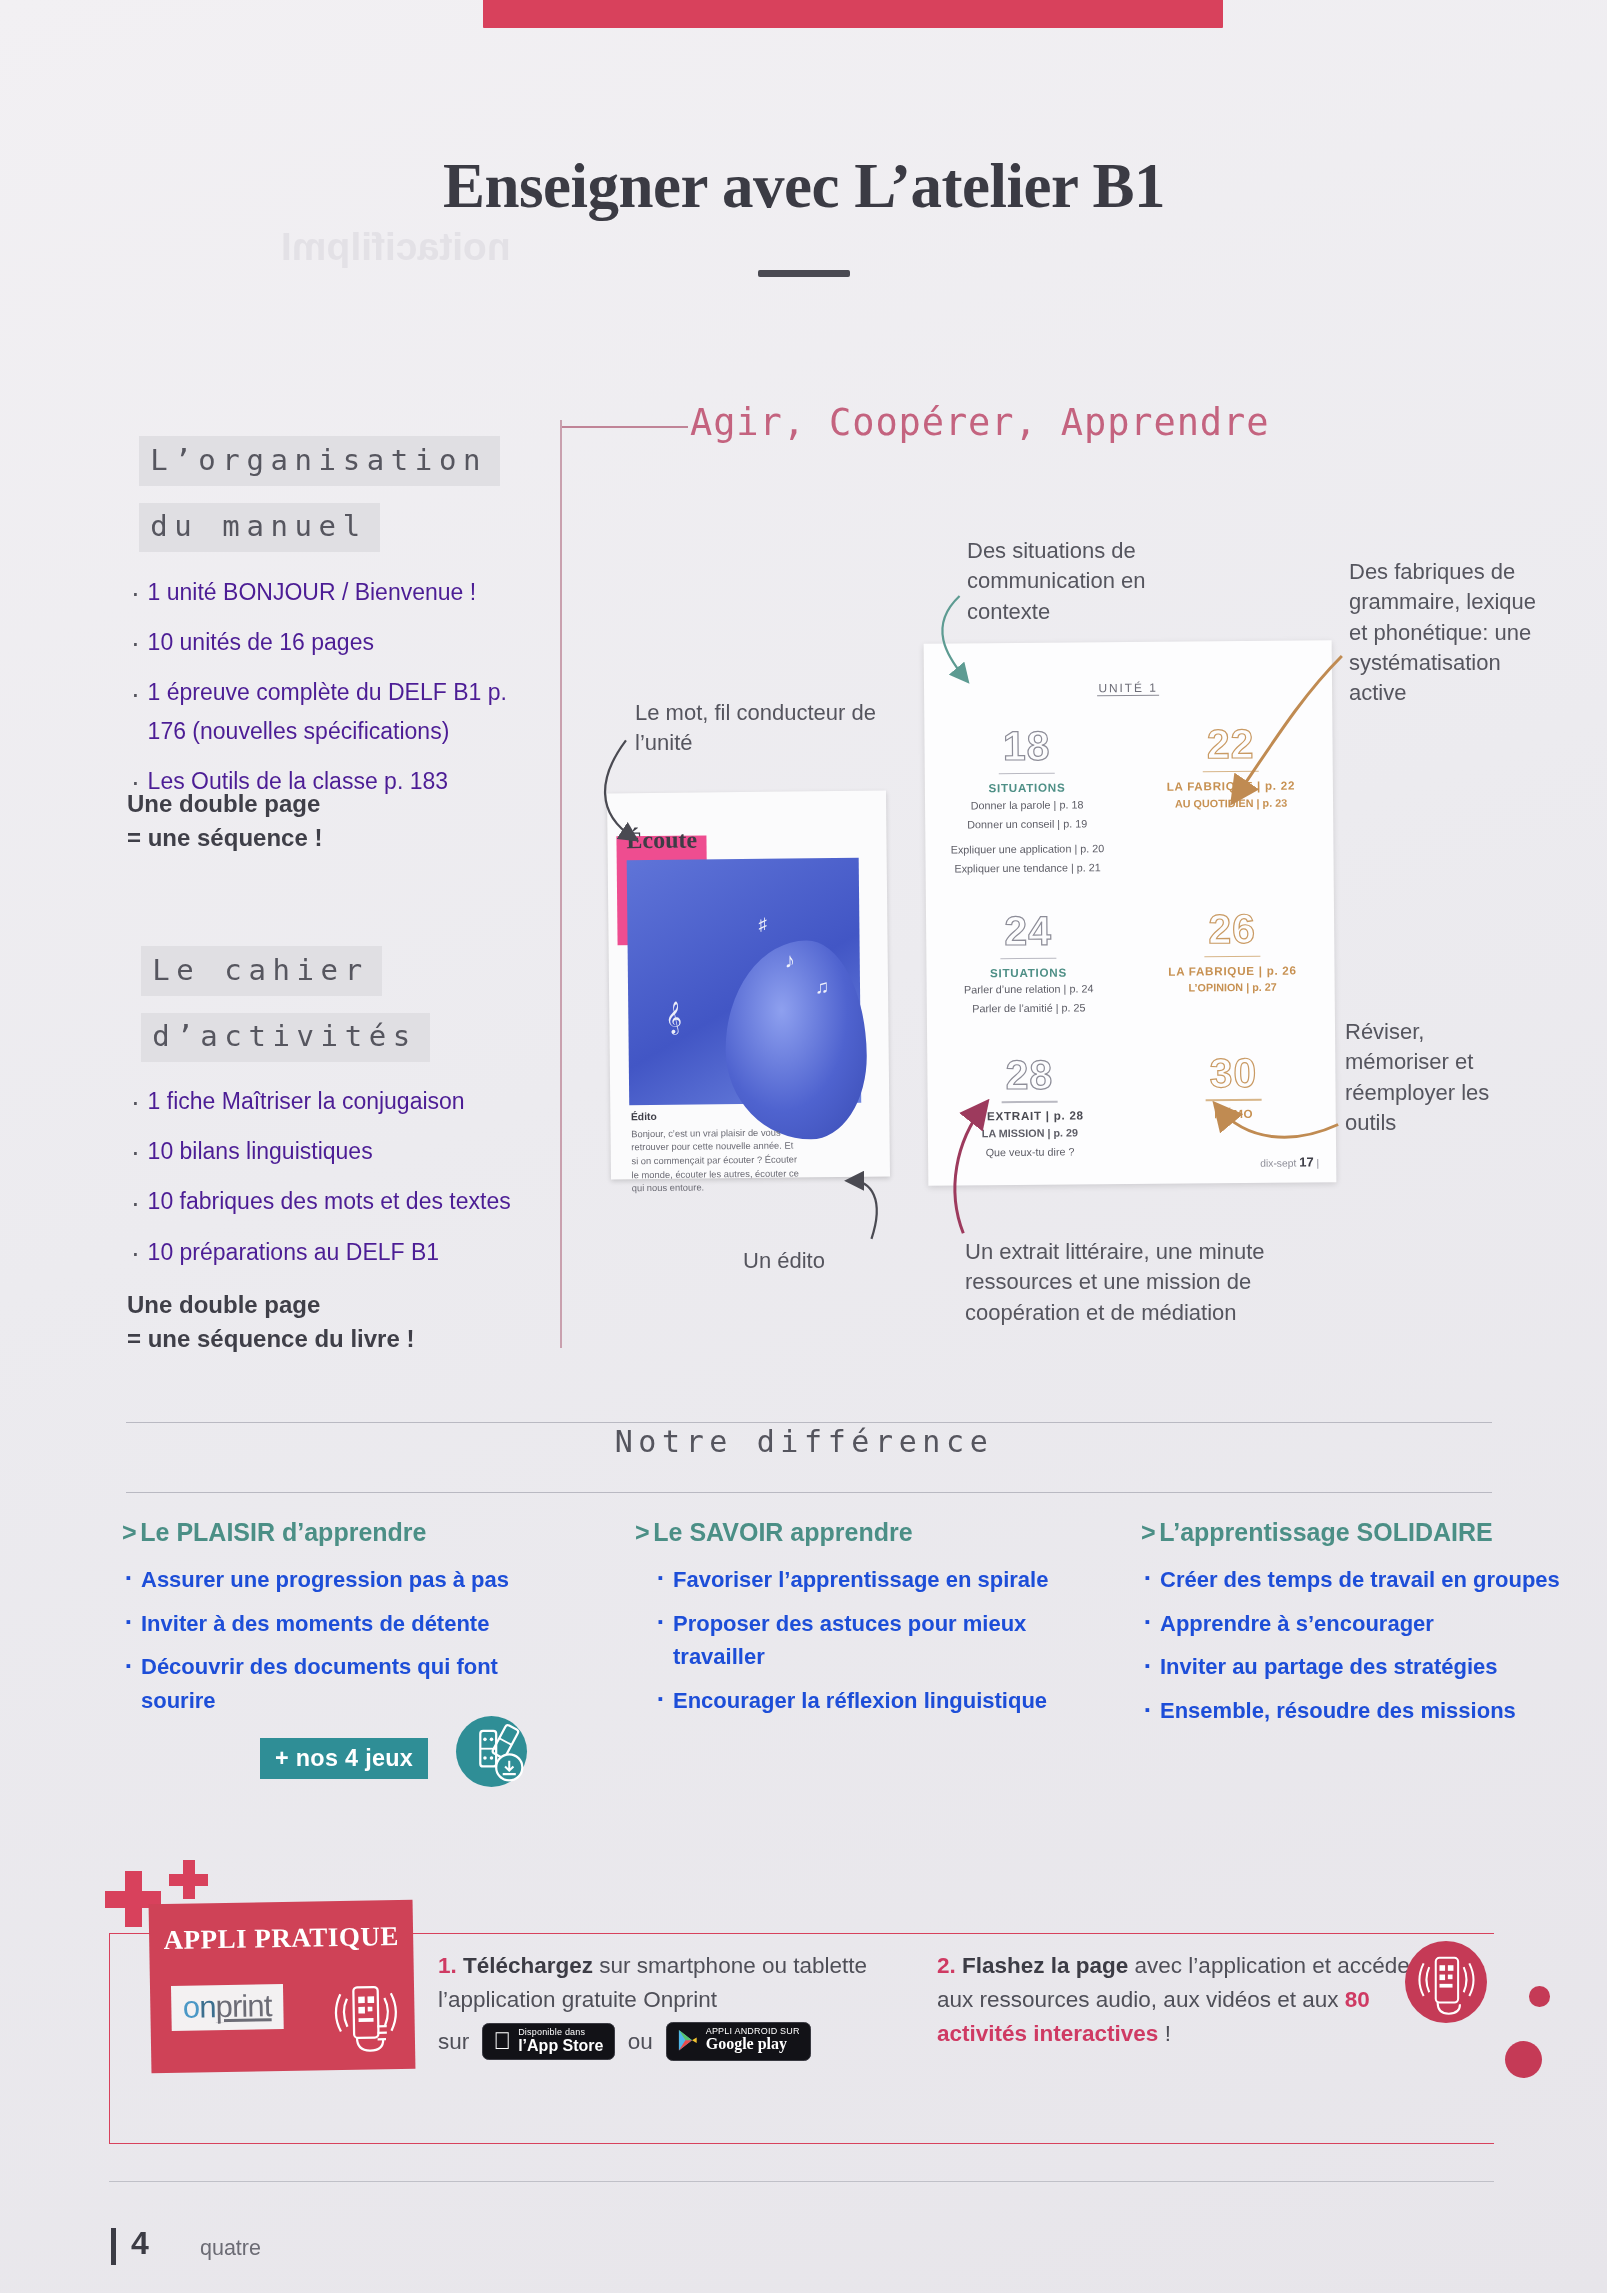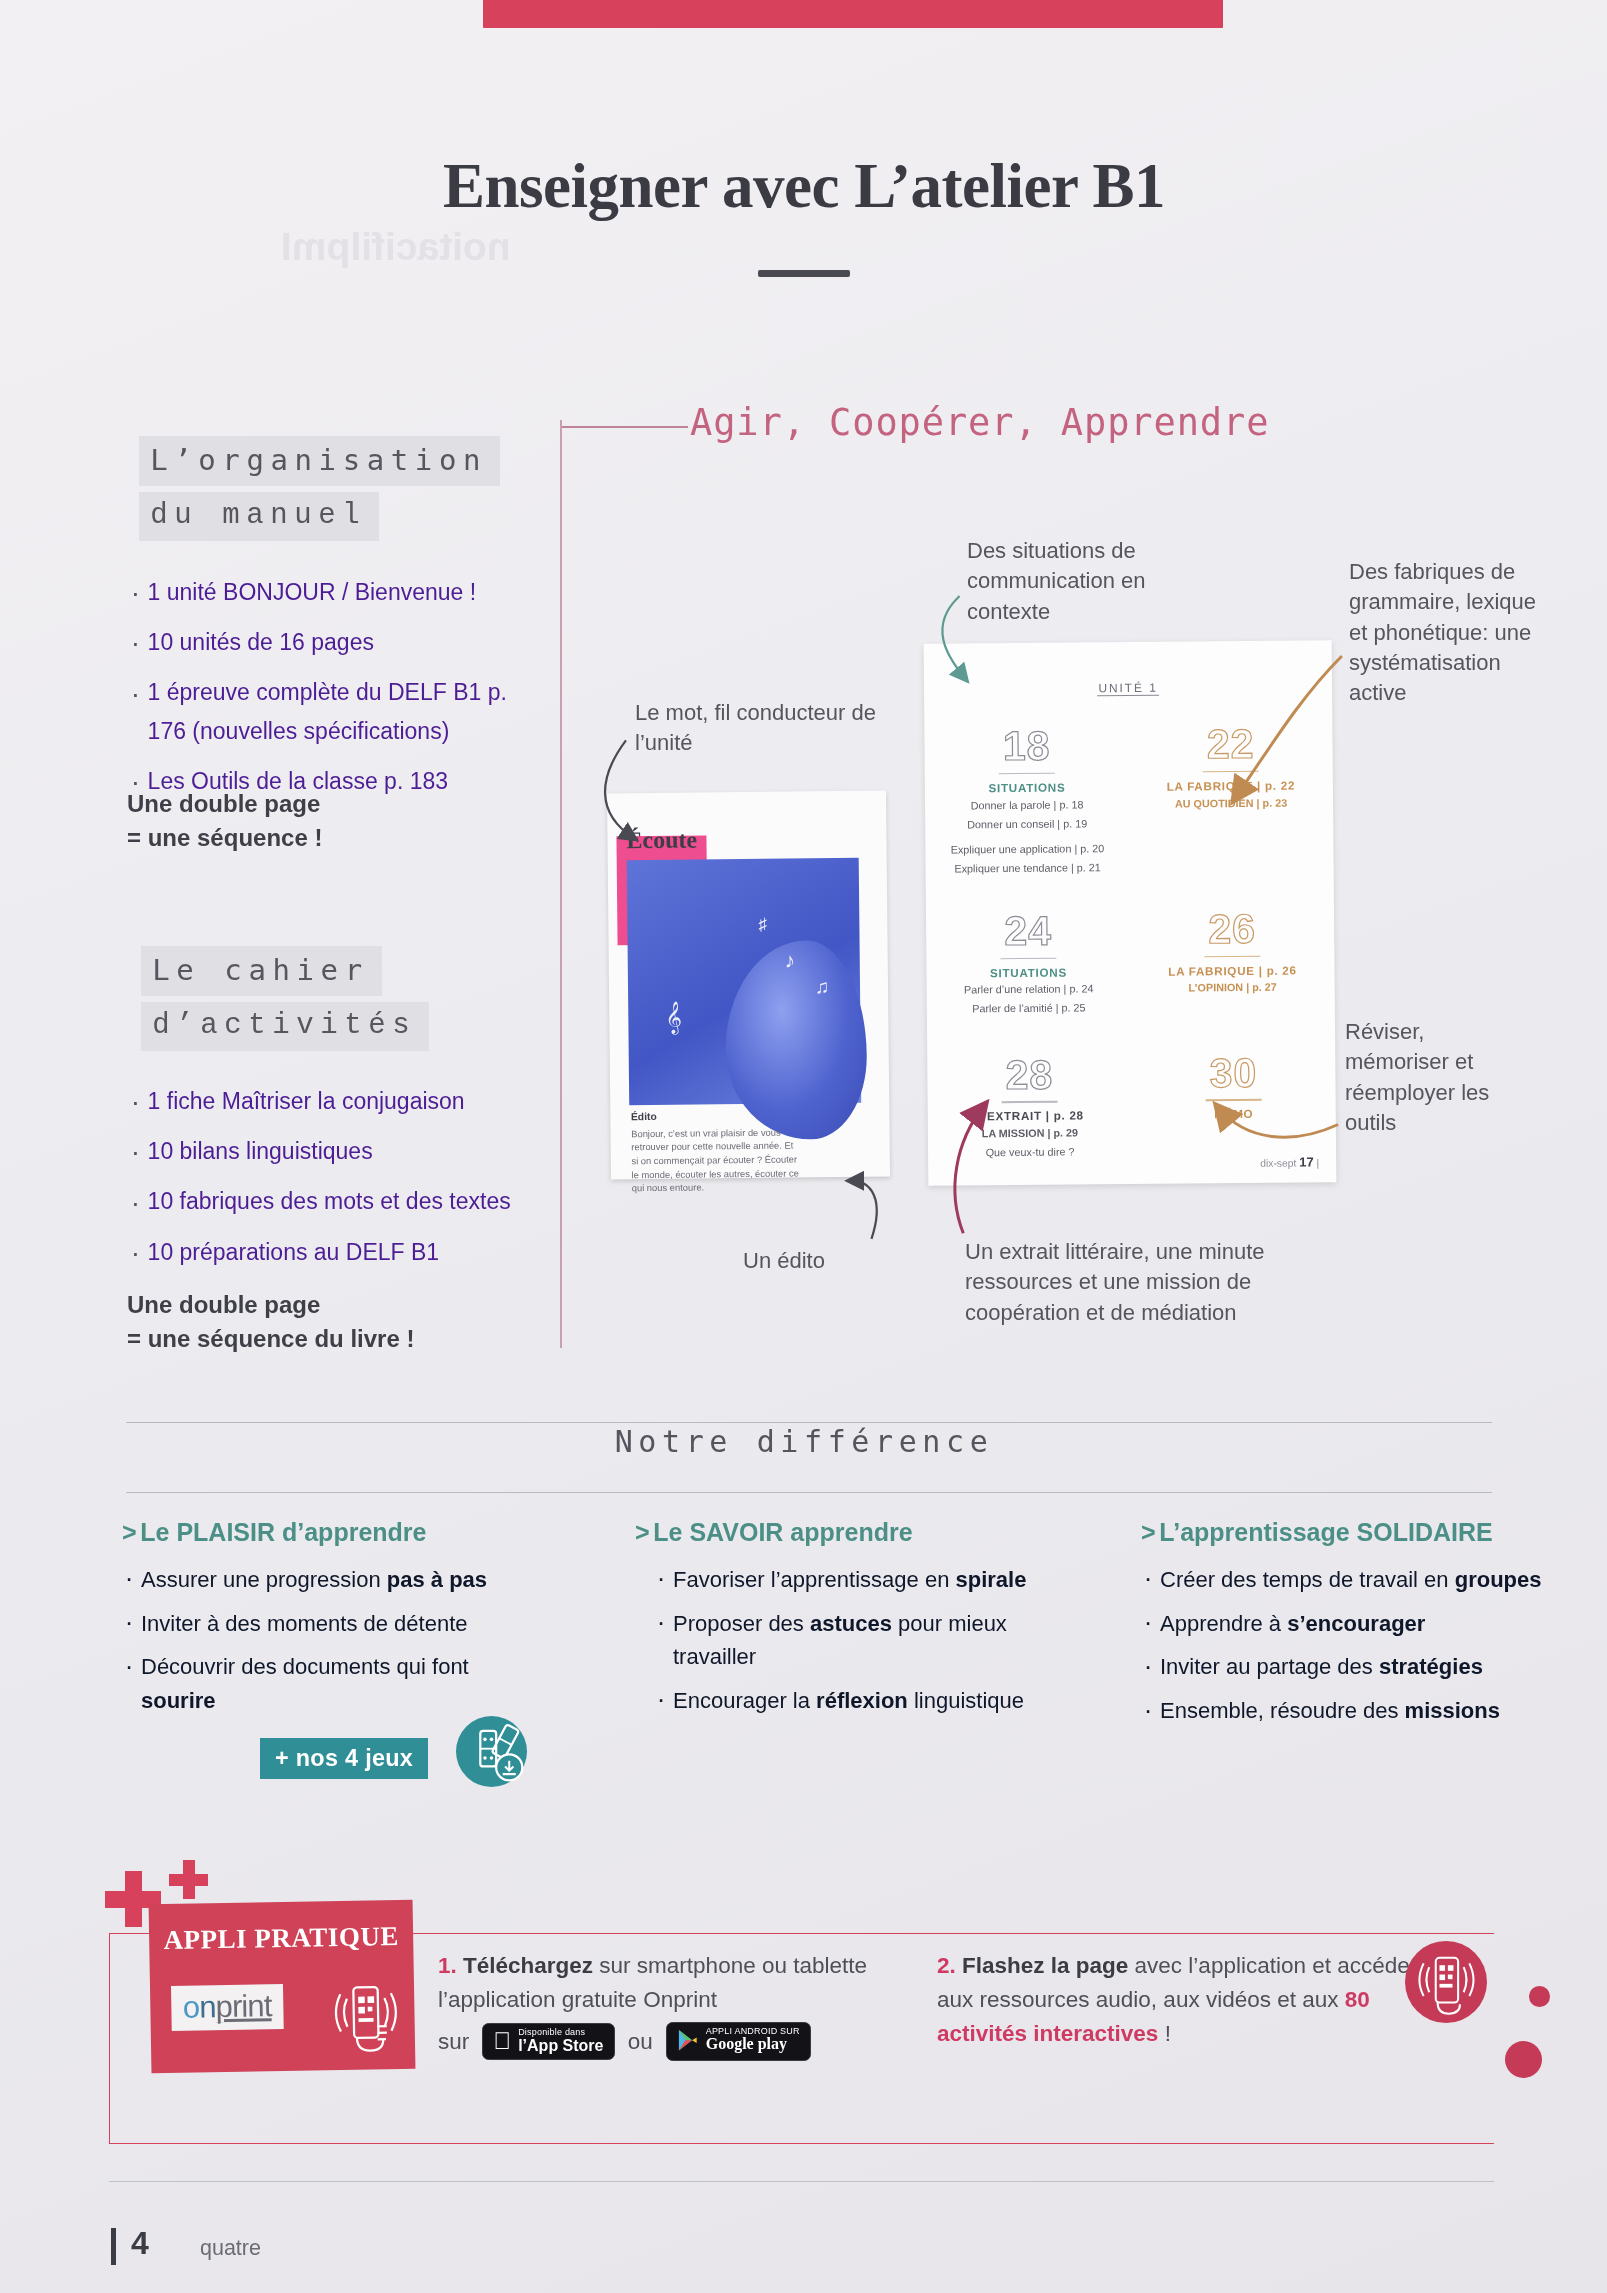--- a/index.html
+++ b/index.html
@@ -44,21 +44,21 @@
     display:inline-block;
     background:#e0dfe3;
     font-size:29px;
     letter-spacing:6.6px;
     color:#56565f;
     font-family:"DejaVu Sans Mono", monospace;
     padding:3.7px 13px 4.7px 11.2px;
     line-height:1.42;
   }
   .chip-wrap{position:absolute;}
-  .chip-l2{margin-top:6px;font-family:Liberation Mono, monospace;}
+  .chip-l2{margin-top:17px;}
   
   .bullets{position:absolute; font-size:23px; line-height:1.66; color:#4c1d95;}
   .bullets li{list-style:none; position:relative; padding-left:20.6px; margin-bottom:12px;}
   .bullets li:before{content:"·"; position:absolute; left:3.7px; top:-2.8px; font-size:28px; color:#54545d;}
   .bullets ul{margin:0;padding:0;}
   .strongline{position:absolute; font-size:24px; font-weight:bold; color:#3f3f48; line-height:1.42;}
   
   .agir{
     position:absolute; left:690px; top:401px;
     font-family:"DejaVu Sans Mono", monospace;
@@ -105,21 +105,21 @@
   .sub{font-size:10.8px; color:#5d5d66; line-height:1.5; margin-top:2.8px;}
   .sub.amber{color:#c79152; font-weight:bold;}
   .som-foot{position:absolute; right:17px; bottom:13px; font-size:10.3px; color:#8e8e98;}
   .som-foot b{color:#3f3f48; font-size:13px;}
   
   .hr{position:absolute; height:0.9px; background:#b9b9c2;}
   .notre{position:absolute; left:0; right:0; top:1424px; text-align:center;
     font-family:"DejaVu Sans Mono", monospace; font-size:30px; letter-spacing:5.6px; color:#55555e;}
   .colhead{position:absolute; font-size:25px; font-weight:bold; color:#4b8f86;}
   .colhead .chev{color:#4b8f86; margin-right:3.7px;}
-  .collist{position:absolute; font-size:22px; line-height:1.52; color:#0f172a;}
+  .collist{position:absolute; font-size:22px; line-height:1.52; color:#1d4ed8;font-weight:bold;}
   .collist li{list-style:none; position:relative; padding-left:19px; margin-bottom:10.3px;}
   .collist li:before{content:"·"; position:absolute; left:2.8px; top:-3.7px; font-size:26px;}
   .collist ul{margin:0;padding:0;}
   
   .jeux{
     position:absolute; left:260px; top:1738px;
     background:#2f8e96; color:#fff; font-size:23.4px; font-weight:bold;
     padding:6.6px 15px 7.5px; letter-spacing:0.3px; white-space:nowrap;
   }
   .jeux-circle{position:absolute; left:456px; top:1716px; width:71px; height:71px;

